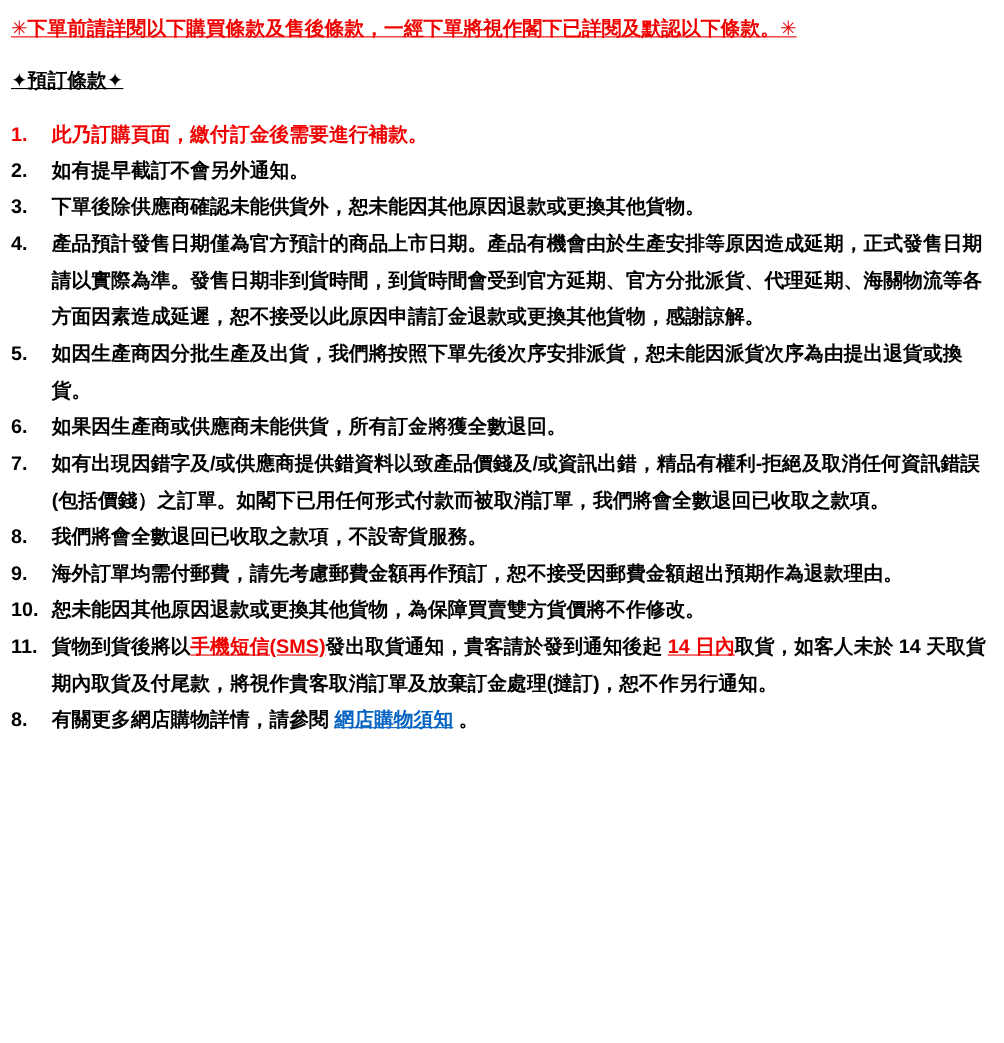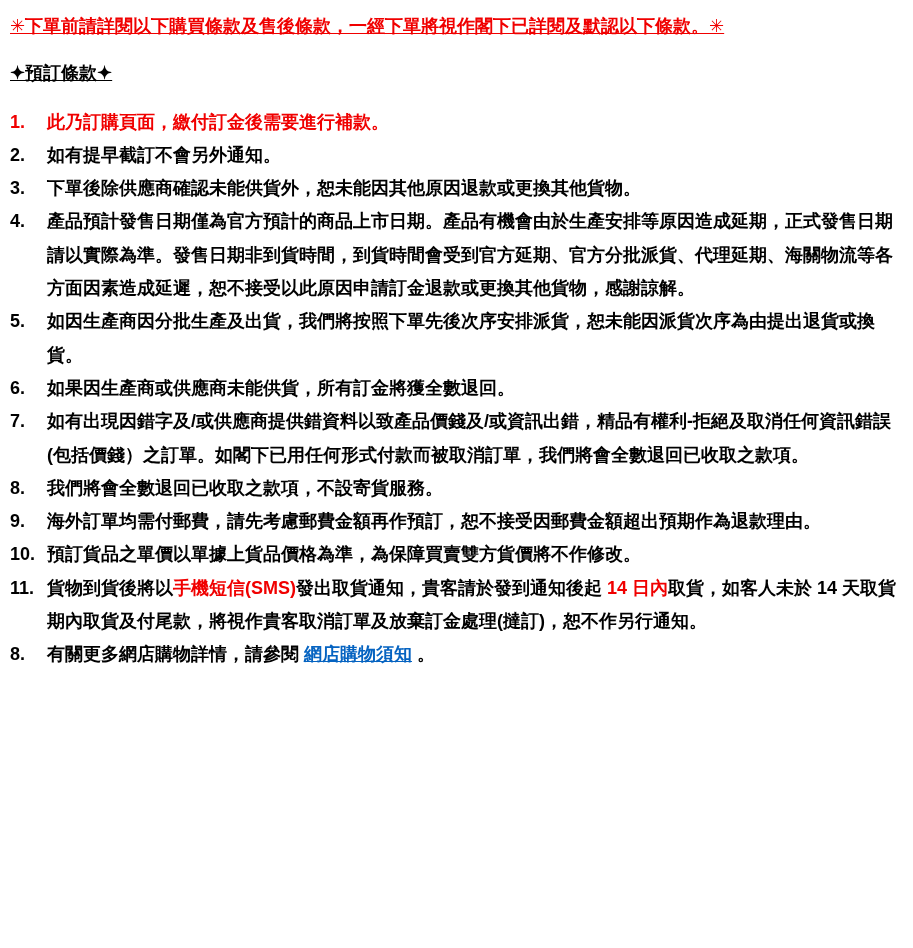--- a/index.html
+++ b/index.html
@@ -27,38 +27,39 @@
     padding: 6px 14px 12px 10px;
   }
   .warning {
     color: var(--red);
     margin: 4px 0 14px 0;
   }
   .warning > span { text-decoration: underline; }
   .section-title {
     margin: 0 0 15px 0;
   }
-  .section-title > span { text-decoration: underline; font-family: Liberation Serif, serif; }
+  .section-title > span { text-decoration: underline; }
   .terms {}
   .term-row {
     display: flex;
     align-items: flex-start;
   }
   .term-row.term-red { color: var(--red); }
   .term-num {
     flex: 0 0 37px;
     white-space: nowrap;
   }
   .term-body {
     flex: 1 1 auto;
     min-width: 0;
   }
   .seg { }
   .seg.red-underline {
     color: var(--red);
+    text-decoration: underline;
   }
   a.seg.link {
     color: var(--link);
     text-decoration: underline;
     cursor: pointer;
   }
 </style>
 </head>
 <body>
 
@@ -101,21 +102,21 @@
       <div class="term-row">
         <span class="term-num">8.</span>
         <div class="term-body"><span class="seg">我們將會全數退回已收取之款項，不設寄貨服務。</span></div>
       </div>
       <div class="term-row">
         <span class="term-num">9.</span>
         <div class="term-body"><span class="seg">海外訂單均需付郵費，請先考慮郵費金額再作預訂，恕不接受因郵費金額超出預期作為退款理由。</span></div>
       </div>
       <div class="term-row">
         <span class="term-num">10.</span>
-        <div class="term-body"><span class="seg">預訂貨品之單價以單據上貨品價格為準，為保障買賣雙方貨價將不作修改。</span></div>
+        <div class="term-body"><span class="seg">恕未能因其他原因退款或更換其他貨物，為保障買賣雙方貨價將不作修改。</span></div>
       </div>
       <div class="term-row">
         <span class="term-num">11.</span>
         <div class="term-body"><span class="seg">貨物到貨後將以</span><span class="seg red-underline">手機短信(SMS)</span><span class="seg">發出取貨通知，貴客請於發到通知後起 </span><span class="seg red-underline">14 日內</span><span class="seg">取貨，如客人未於 14 天取貨期內取貨及付尾款，將視作貴客取消訂單及放棄訂金處理(撻訂)，恕不作另行通知。</span></div>
       </div>
       <div class="term-row">
         <span class="term-num">8.</span>
         <div class="term-body"><span class="seg">有關更多網店購物詳情，請參閱 </span><a class="seg link" href="#">網店購物須知</a><span class="seg"> 。</span></div>
       </div>
     </div>

